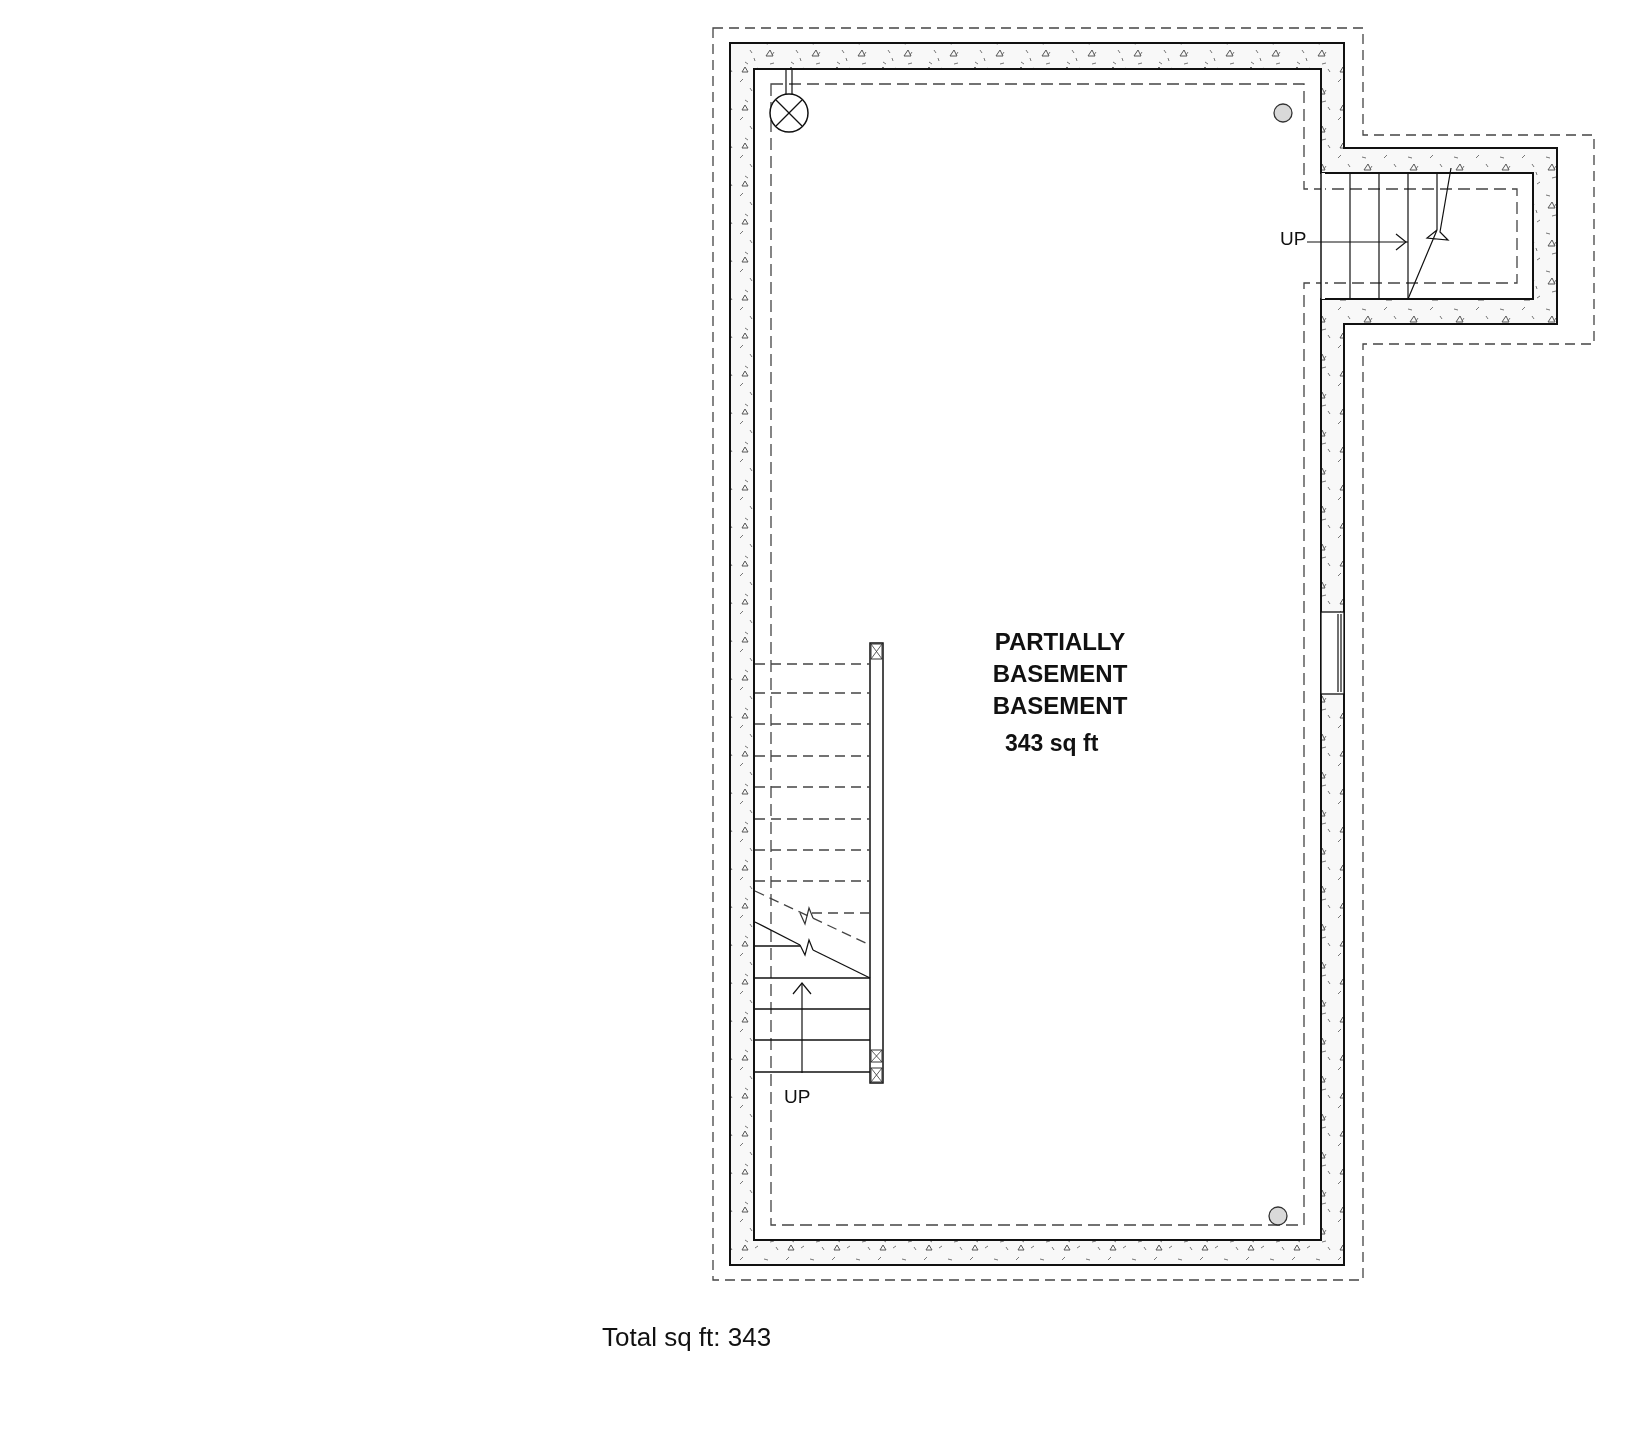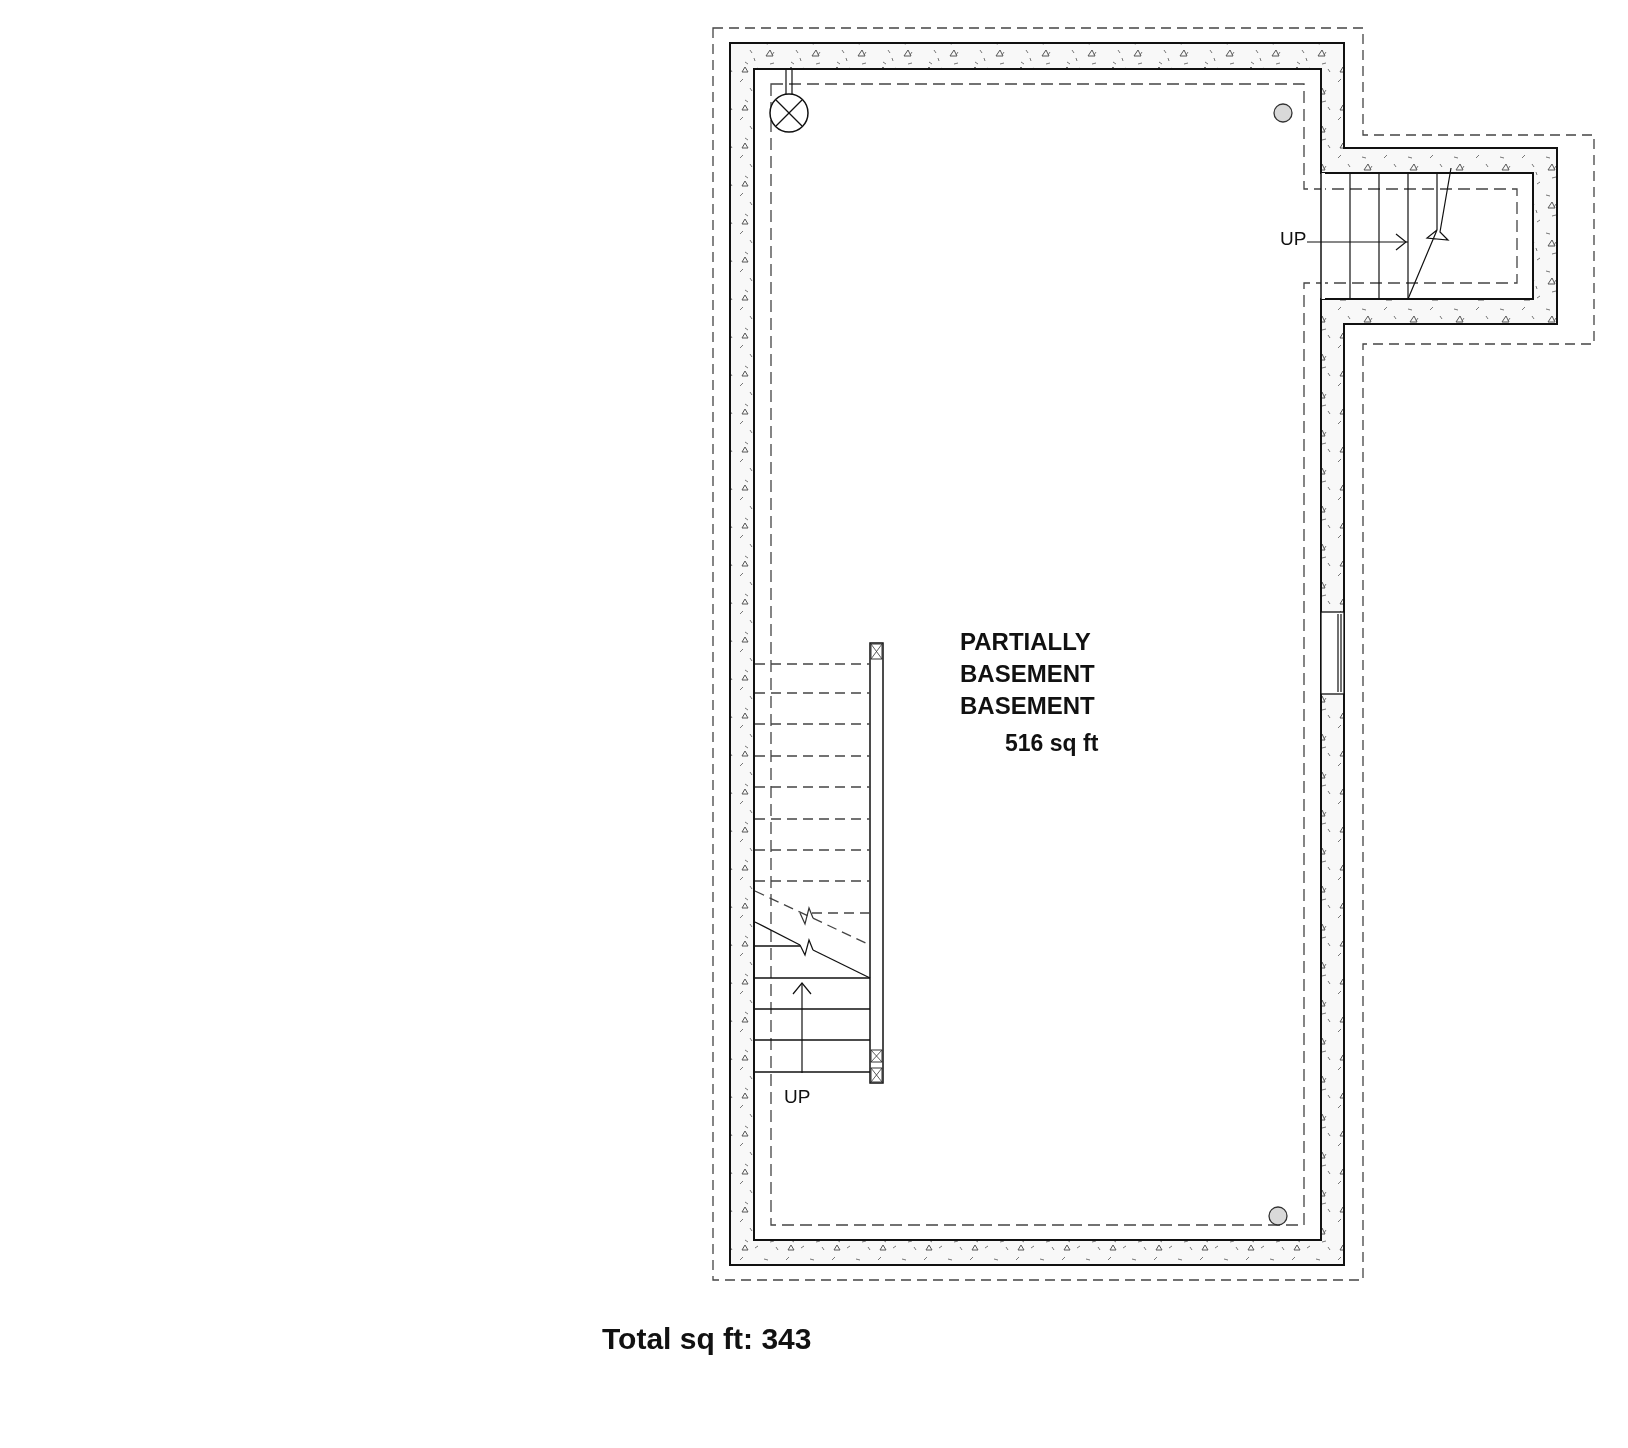--- a/index.html
+++ b/index.html
@@ -1,22 +1,22 @@
 <!DOCTYPE html>
 <html><head>
 <meta charset="utf-8">
 <style>
   html, body { margin:0; padding:0; background:#ffffff; }
   body { width:1628px; height:1448px; position:relative; overflow:hidden; font-family:"Liberation Sans", sans-serif; }
   #plan { position:absolute; left:0; top:0; width:1628px; height:1448px; }
   .lbl { position:absolute; color:#111; font-family:"Liberation Sans", sans-serif; white-space:nowrap; }
-  .room-label { font-weight:bold; font-size:24px; text-align:left; line-height:32px; }
+  .room-label { font-weight:bold; font-size:24px; text-align:center; line-height:32px; }
   .room-area { font-weight:bold; font-size:23px; }
   .up-label { font-size:19px; font-weight:normal; }
-  .total { font-weight:bold; font-size:30px; }
+  .total { font-weight:normal; font-size:26px; }
 </style>
 </head>
 <body>
 
 <svg id="plan" viewBox="0 0 1628 1448" xmlns="http://www.w3.org/2000/svg">
   <defs>
     <pattern id="concrete" width="46" height="38" patternUnits="userSpaceOnUse">
       <rect width="46" height="38" fill="#f8f8f8"></rect>
       <path d="M4 6 l3 -3 M14 12 l2 3 M28 5 l4 1 M38 14 l-2 3 M9 24 l3 2 M22 30 l-3 2 M34 26 l4 -1 M42 34 l-2 -3 M18 20 l1 3" stroke="#777" stroke-width="1"></path>
       <path d="M30 18 l4 -6 l3 6 z" fill="none" stroke="#555" stroke-width="1"></path>
@@ -95,18 +95,18 @@
     <line x1="802" y1="983" x2="802" y2="1073" stroke="#111" stroke-width="1.2"></line>
     <path d="M793 994 L802 983 L811 994" fill="none" stroke="#111" stroke-width="1.2"></path>
   </g>
 </svg>
 
 <div class="lbl room-label" style="left:960px; top:626px; width:200px;">
   <div>PARTIALLY</div>
   <div>BASEMENT</div>
   <div>BASEMENT</div>
 </div>
-<div class="lbl room-area" style="left:1005px; top:730px;">516 sq ft</div>
+<div class="lbl room-area" style="left:1005px; top:730px;">343 sq ft</div>
 
 <div class="lbl up-label" style="left:784px; top:1086px;">UP</div>
 <div class="lbl up-label" style="left:1280px; top:228px;">UP</div>
 
 <div class="lbl total" style="left:602px; top:1322px;">Total sq ft: 343</div>
 
 </body></html>

